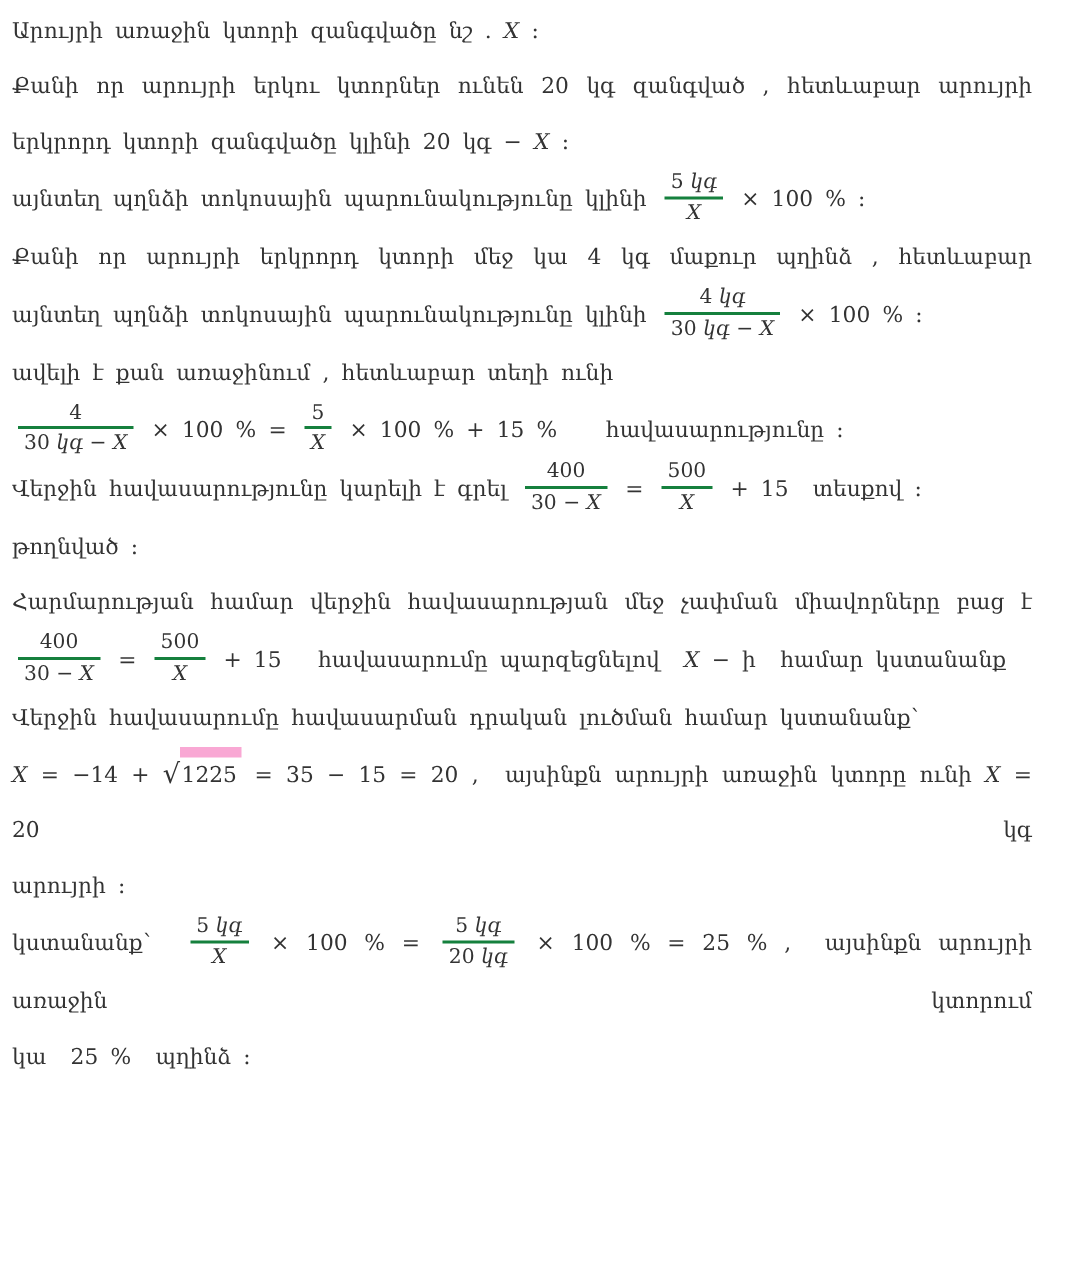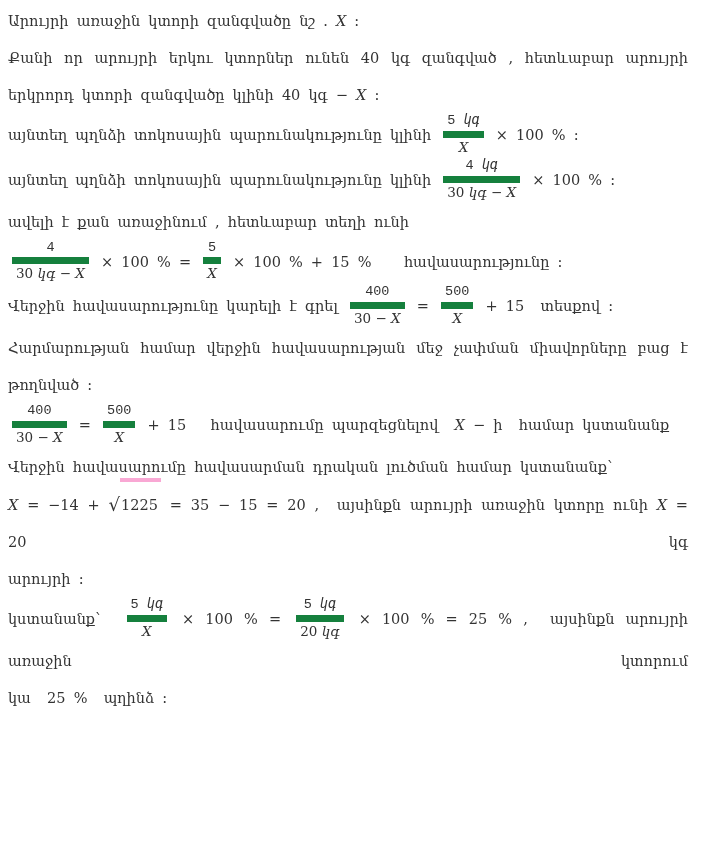--- a/index.html
+++ b/index.html
@@ -42,69 +42,69 @@
     text-align-last: center;
     margin: 1px 4px;
     line-height: 1.25;
     word-spacing: 0;
     position: relative;
     top: -2px;
     font-size: 13.5px;
   }
   .frac .num {
     display: block;
-    border-bottom: 7px solid #15803d;
+    border-bottom: 2px solid #15803d;
     padding: 0 4px 1px 4px;
-    font-family: Liberation Mono, monospace;
   }
   .frac .den {
     display: block;
     padding: 1px 4px 0 4px;
   }
   .sqrt {
     display: inline-block;
     word-spacing: 0;
     white-space: nowrap;
   }
   .sqrt .rad {
     font-size: 1.25em;
     vertical-align: -1px;
   }
   .sqrt .radicand {
-    border-top: 4px solid #f9a8d4;
-    padding: 15px 3px 0 1px;
+    border-top: 7px solid #f9a8d4;
+    padding: 4px 3px 0 1px;
   }
 </style>
 </head>
 <body style="background: rgb(255, 255, 255); color: rgb(51, 51, 51);">
 
 <div class="doc">
     <div class="para">
       <div class="line"><span class="t">Արույրի առաջին կտորի զանգվածը նշ . </span><span class="t math">X</span><span class="t"> ։</span></div>
     </div>
     <div class="para">
-      <div class="line just"><span class="t">Քանի որ արույրի երկու կտորներ ունեն 40 կգ զանգված , հետևաբար արույրի</span></div>
-      <div class="line"><span class="t">երկրորդ կտորի զանգվածը կլինի 40 կգ − </span><span class="t math">X</span><span class="t"> ։</span></div>
+      <div class="line just"><span class="t">Քանի որ արույրի երկու կտորներ ունեն 20 կգ զանգված , հետևաբար արույրի</span></div>
+      <div class="line"><span class="t">երկրորդ կտորի զանգվածը կլինի 20 կգ − </span><span class="t math">X</span><span class="t"> ։</span></div>
     </div>
     <div class="para">
       <div class="line"><span class="t">այնտեղ պղնձի տոկոսային պարունակությունը կլինի </span><span class="frac"><span class="num"><span class="t">5 </span><span class="t math">կգ</span></span><span class="den"><span class="t math">X</span></span></span><span class="t"> × 100 % ։</span></div>
     </div>
     <div class="para">
+      <div class="line just"><span class="t">Քանի որ արույրի երկրորդ կտորի մեջ կա 4 կգ մաքուր պղինձ , հետևաբար</span></div>
       <div class="line"><span class="t">այնտեղ պղնձի տոկոսային պարունակությունը կլինի </span><span class="frac"><span class="num"><span class="t">4 </span><span class="t math">կգ</span></span><span class="den"><span class="t">30 </span><span class="t math">կգ</span><span class="t"> − </span><span class="t math">X</span></span></span><span class="t"> × 100 % ։</span></div>
     </div>
     <div class="para">
       <div class="line"><span class="t">ավելի է քան առաջինում , հետևաբար տեղի ունի</span></div>
       <div class="line"><span class="frac"><span class="num"><span class="t">4</span></span><span class="den"><span class="t">30 </span><span class="t math">կգ</span><span class="t"> − </span><span class="t math">X</span></span></span><span class="t"> × 100 % = </span><span class="frac"><span class="num"><span class="t">5</span></span><span class="den"><span class="t math">X</span></span></span><span class="t"> × 100 % + 15 %&nbsp;&nbsp;&nbsp; հավասարությունը ։</span></div>
     </div>
     <div class="para">
       <div class="line"><span class="t">Վերջին հավասարությունը կարելի է գրել </span><span class="frac"><span class="num"><span class="t">400</span></span><span class="den"><span class="t">30 − </span><span class="t math">X</span></span></span><span class="t"> = </span><span class="frac"><span class="num"><span class="t">500</span></span><span class="den"><span class="t math">X</span></span></span><span class="t"> + 15&nbsp; տեսքով ։</span></div>
     </div>
     <div class="para">
+      <div class="line"><span class="t">թողնված ։</span></div>
       <div class="line just"><span class="t">Հարմարության համար վերջին հավասարության մեջ չափման միավորները բաց է</span></div>
-      <div class="line"><span class="t">թողնված ։</span></div>
     </div>
     <div class="para">
       <div class="line"><span class="frac"><span class="num"><span class="t">400</span></span><span class="den"><span class="t">30 − </span><span class="t math">X</span></span></span><span class="t"> = </span><span class="frac"><span class="num"><span class="t">500</span></span><span class="den"><span class="t math">X</span></span></span><span class="t"> + 15&nbsp;&nbsp; հավասարումը պարզեցնելով&nbsp; </span><span class="t math">X</span><span class="t"> − ի&nbsp; համար կստանանք</span></div>
     </div>
     <div class="para">
       <div class="line"><span class="t">Վերջին հավասարումը հավասարման դրական լուծման համար կստանանք՝</span></div>
     </div>
     <div class="para">
       <div class="line just"><span class="t math">X</span><span class="t"> = −14 + </span><span class="sqrt"><span class="rad">√</span><span class="radicand"><span class="t">1225</span></span></span><span class="t"> = 35 − 15 = 20 ,&nbsp; այսինքն արույրի առաջին կտորը ունի </span><span class="t math">X</span><span class="t"> = 20 կգ</span></div>
       <div class="line"><span class="t">արույրի ։</span></div>

